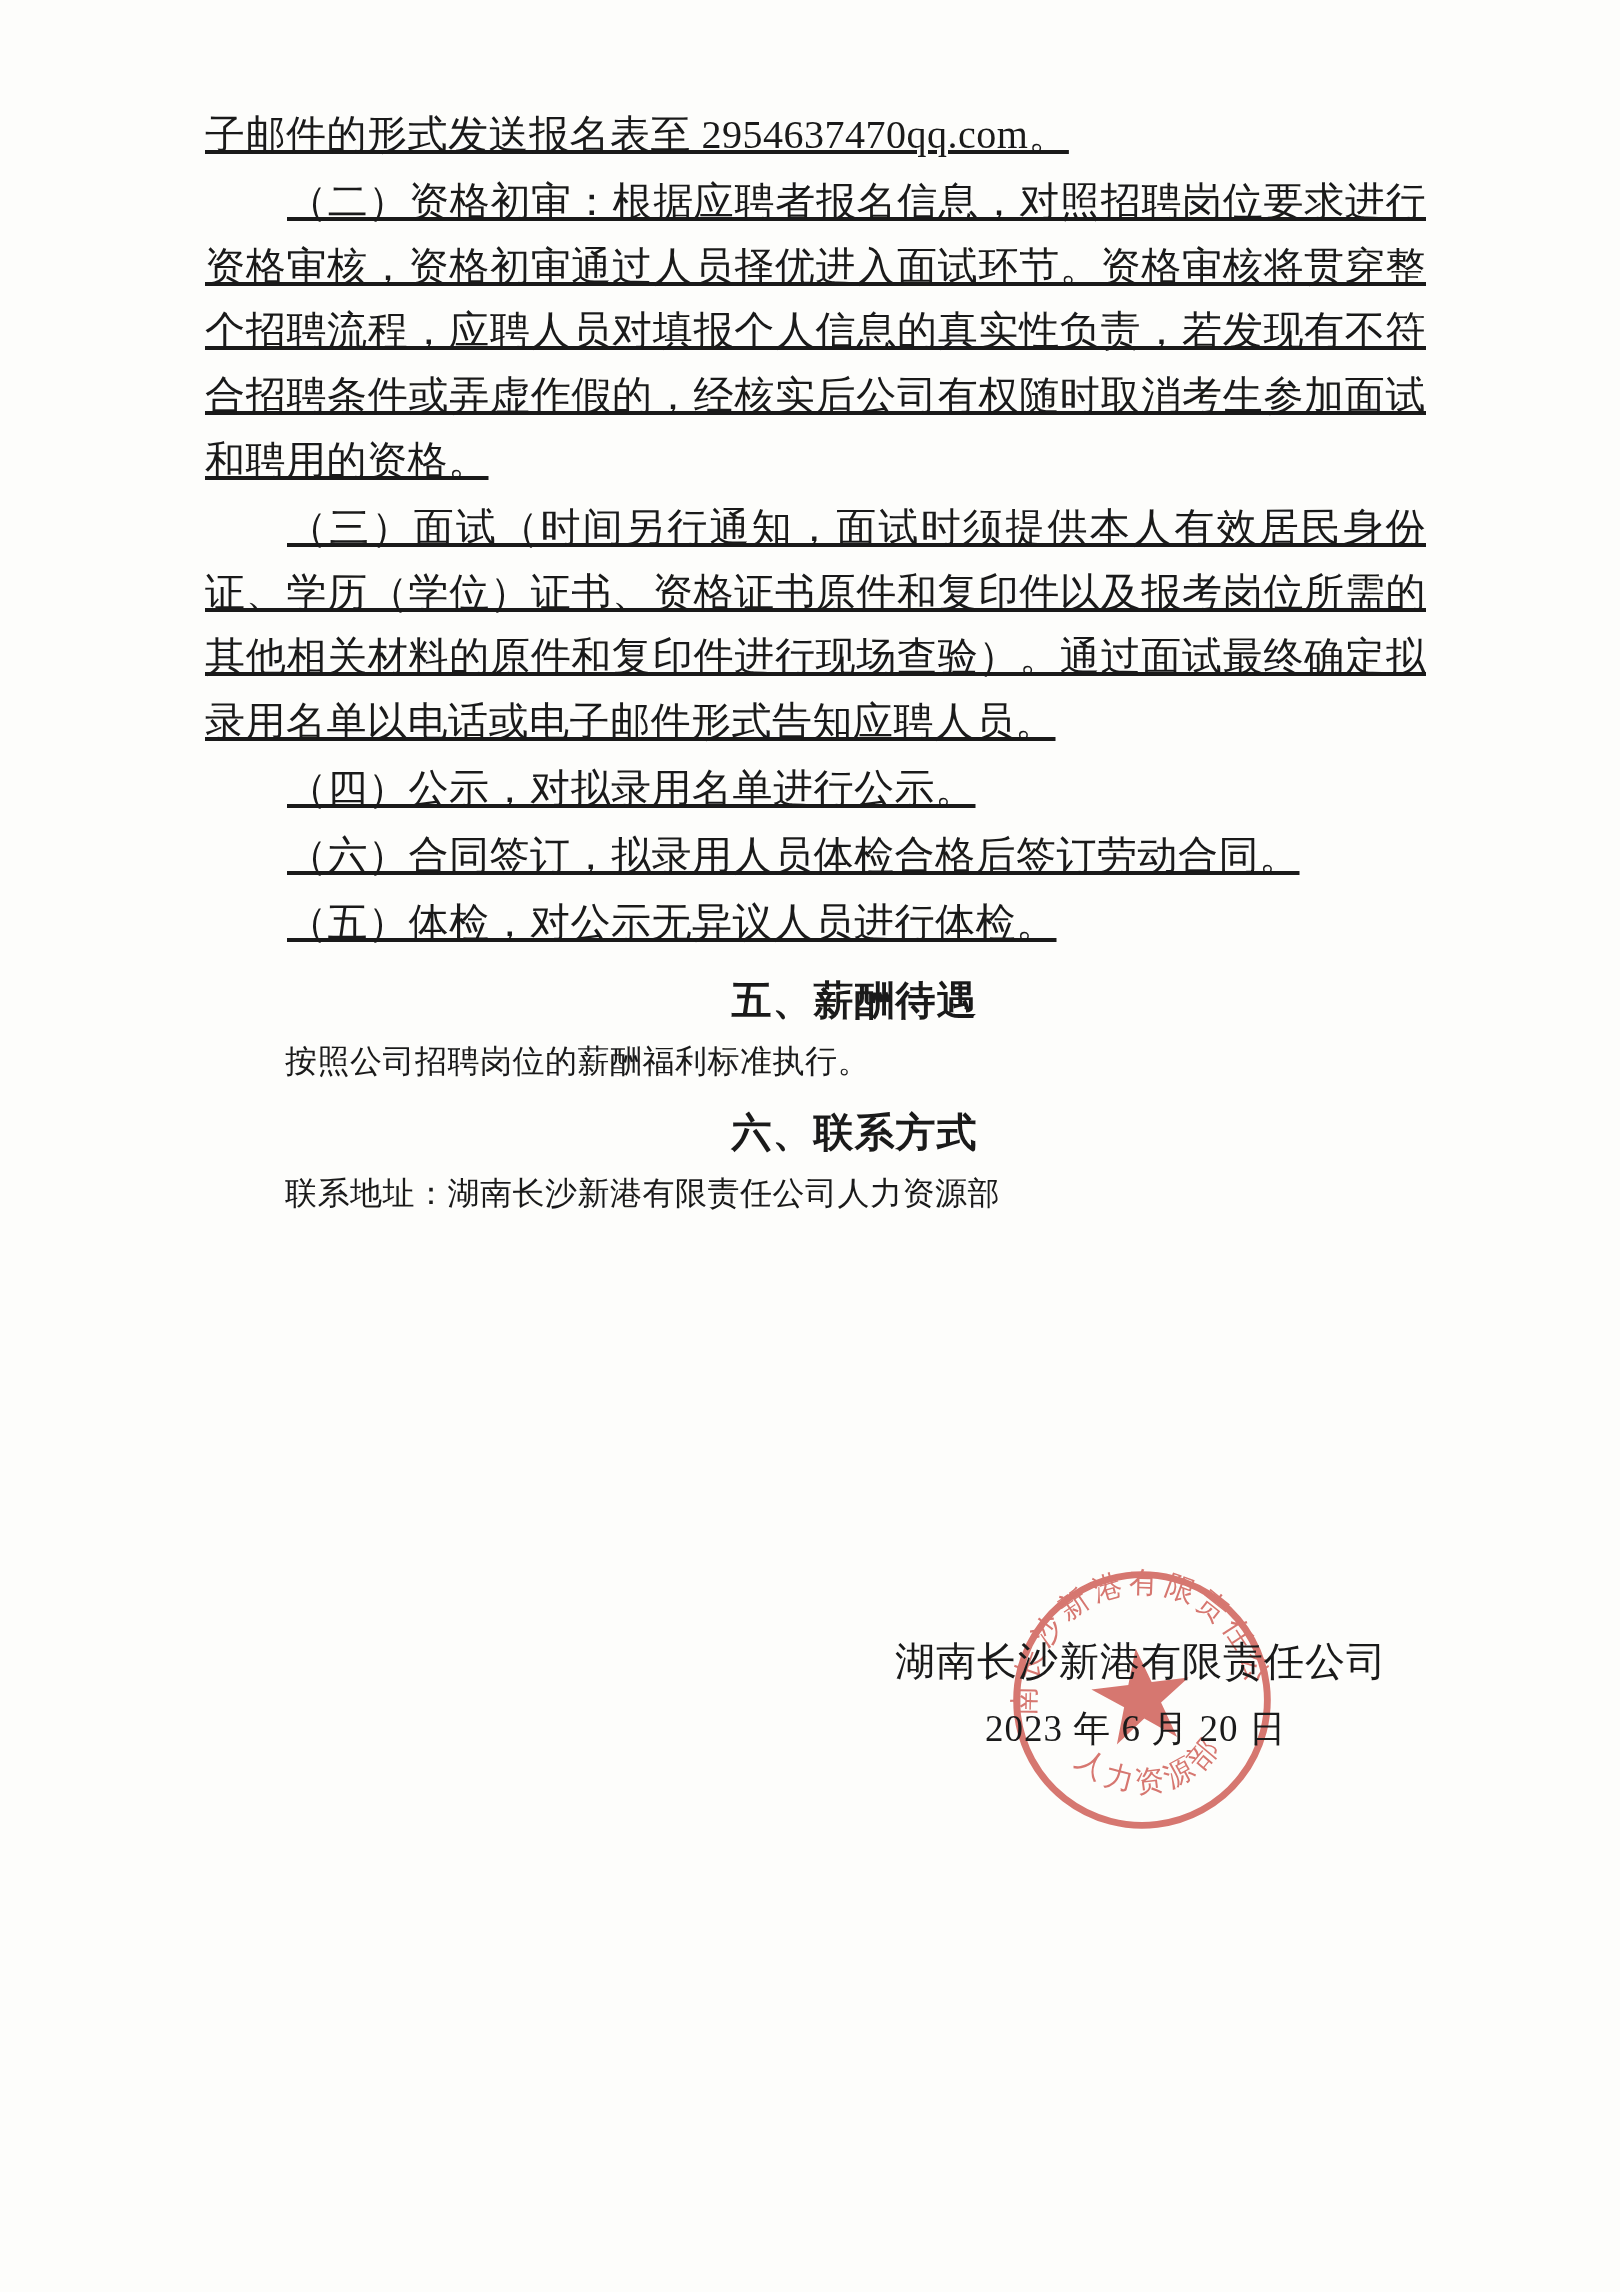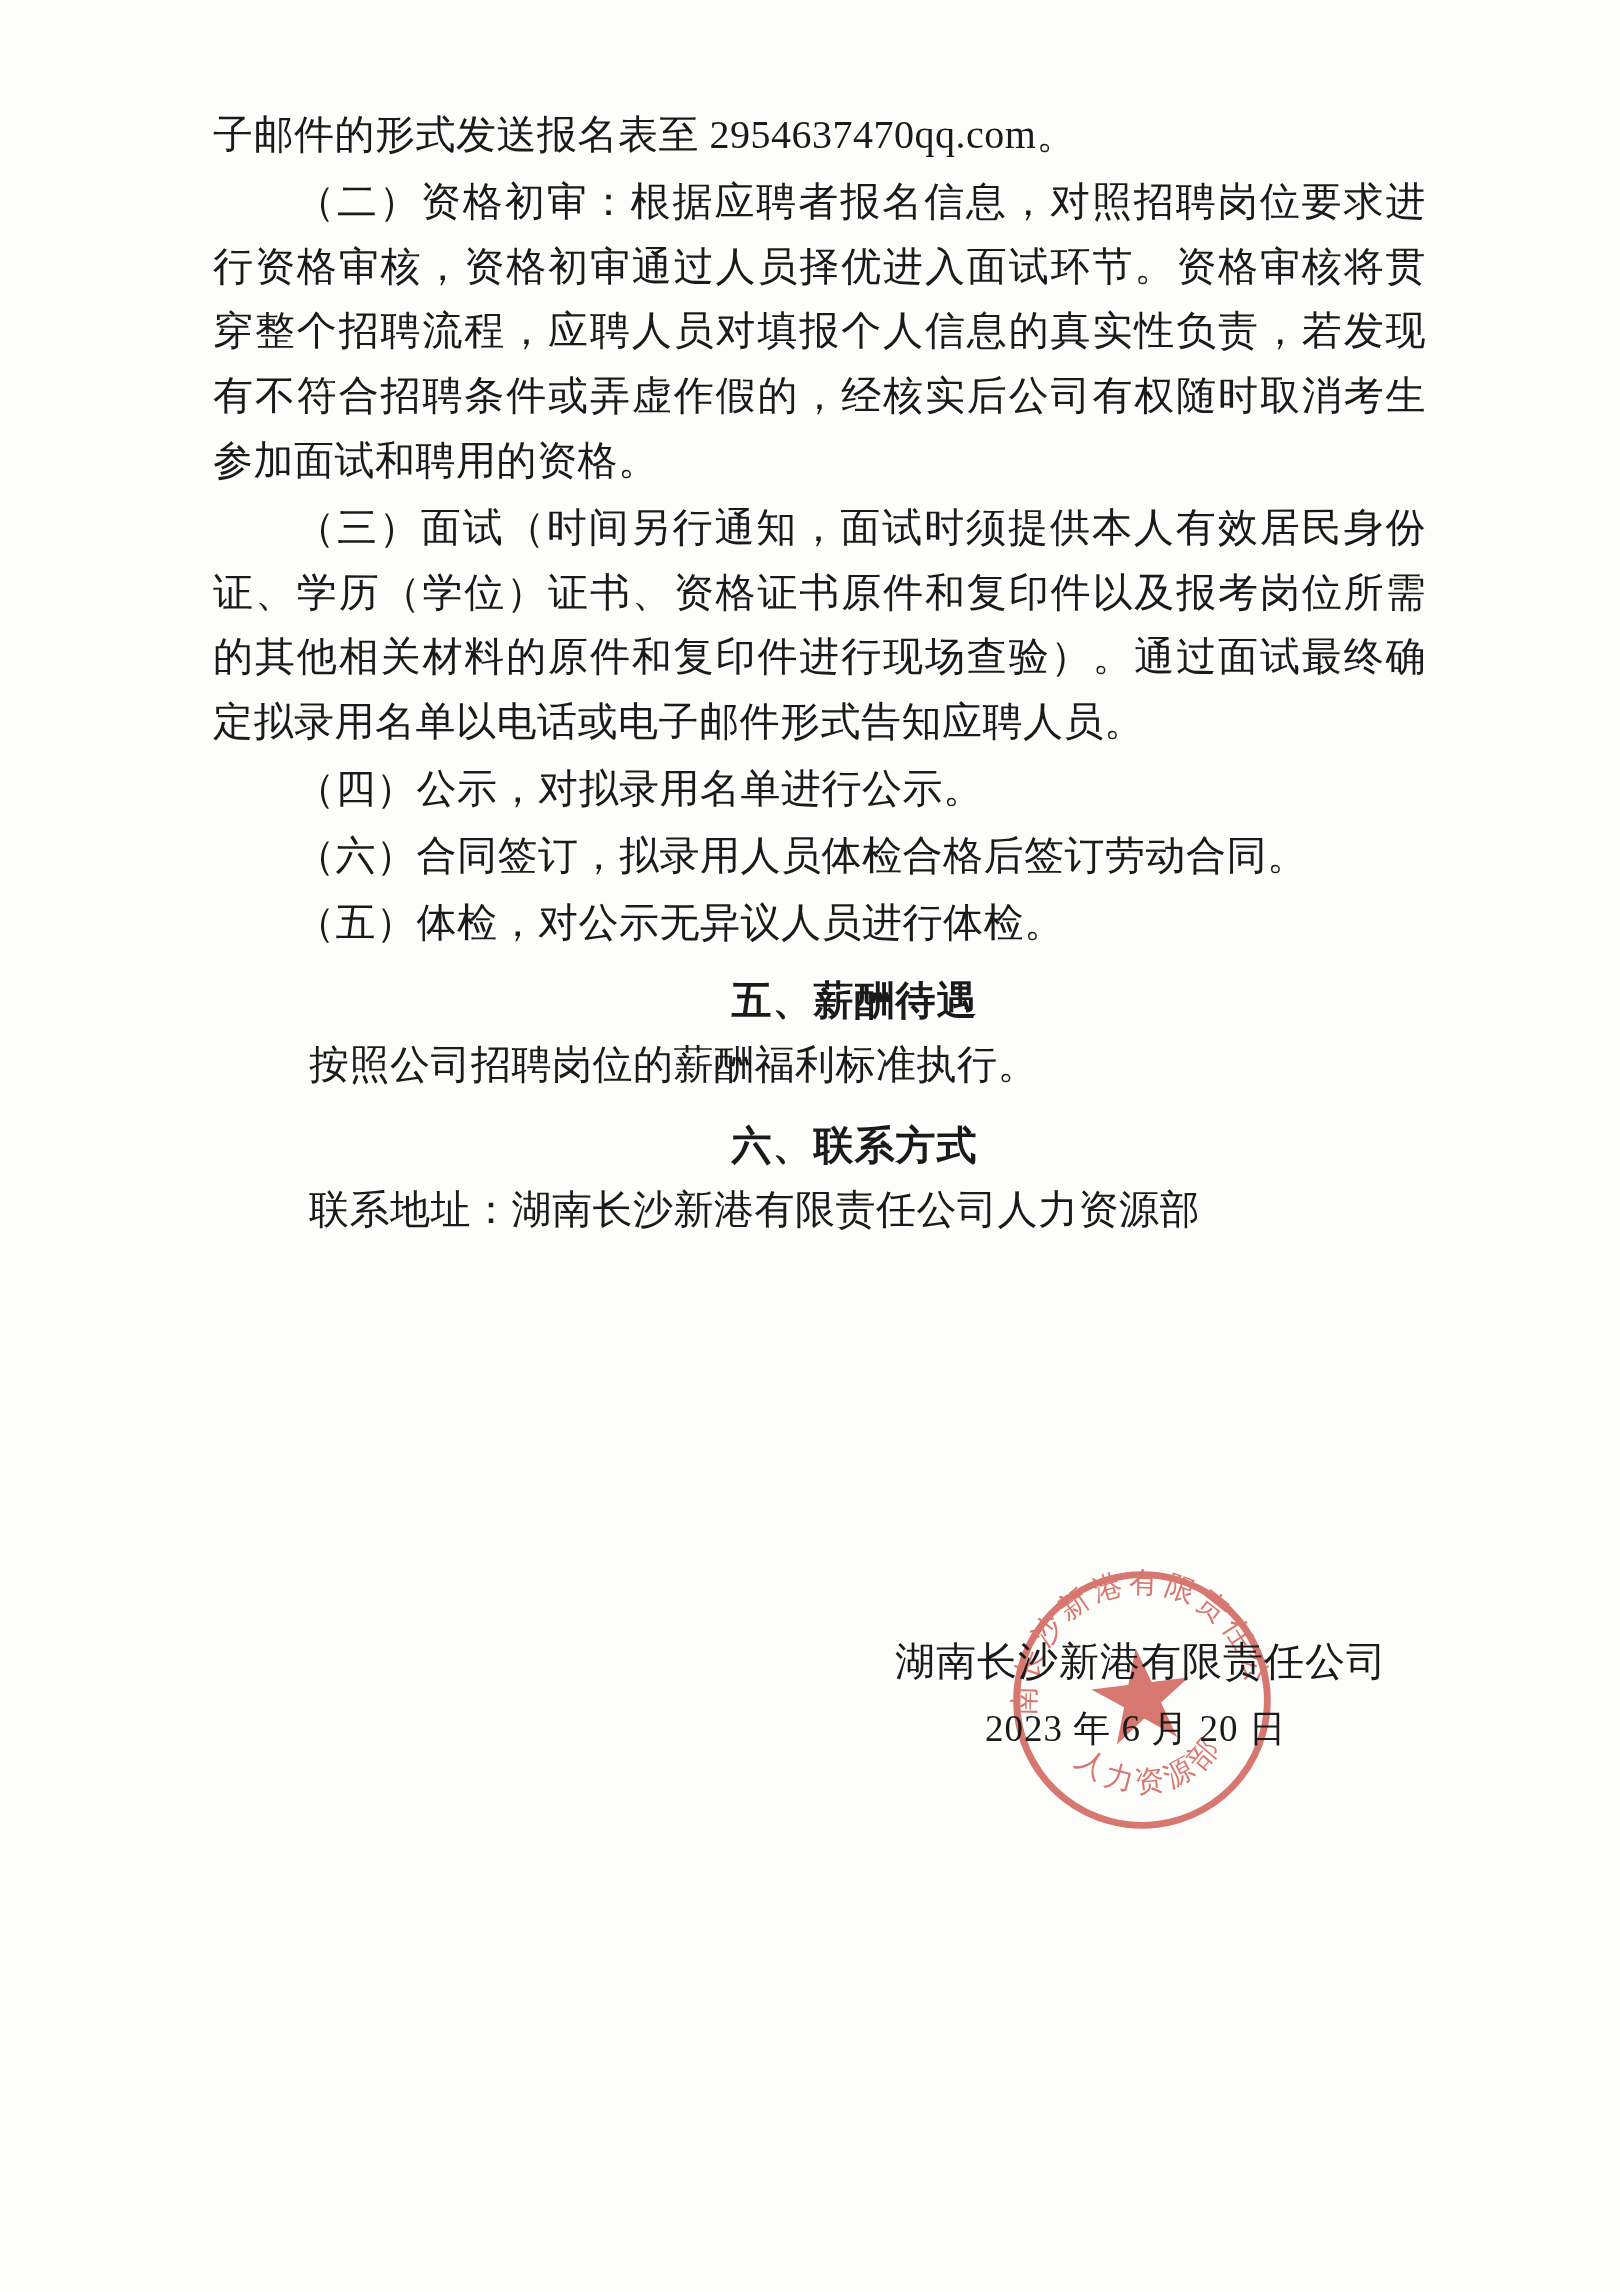--- a/index.html
+++ b/index.html
@@ -24,40 +24,40 @@
     position: absolute;
     left: 201px;
     top: 103px;
     width: 1225px;
   }
   .para {
     font-size: 40px;
     line-height: 1.62;
     letter-spacing: 0.5px;
     text-align: justify;
-    margin: 0 0 2px 12px;
+    margin: 0 0 2px 4px;
     text-justify: inter-ideograph;
+    text-decoration: underline;
   }
   .indent {
     text-indent: 82px;
   }
   .heading {
     font-size: 40px;
     line-height: 1.62;
     font-weight: bold;
     letter-spacing: 1px;
     margin: 13.7px 0 2px 82px;
     text-align: center;
   }
   .subline {
-    font-size: 40px;
+    font-size: 32px;
     line-height: 1.62;
     letter-spacing: 0.5px;
-    margin: 0 0 2px 108px;
-    font-family: Liberation Mono, monospace;
+    margin: 0 0 2px 84px;
   }
   .signature {
     position: absolute;
     right: 196px;
     top: 1627px;
     text-align: left;
     width: 529px;
   }
   .sig-line {
     font-size: 40px;

